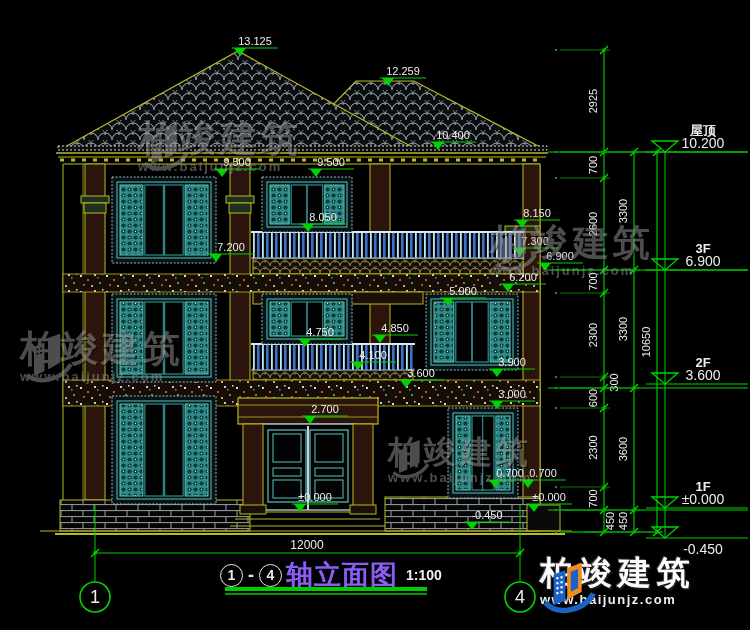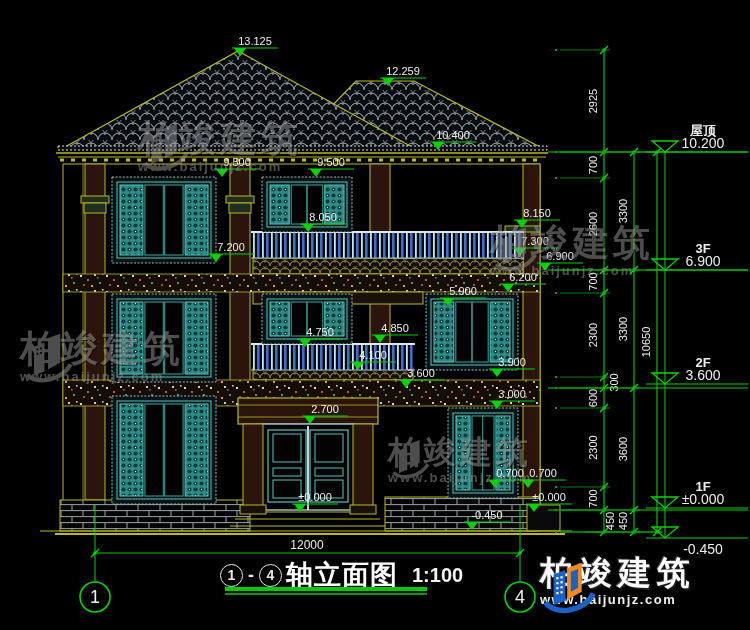--- a/index.html
+++ b/index.html
@@ -8,22 +8,22 @@
   #canvas svg{position:absolute;left:0;top:0;}
   .wm{position:absolute;display:flex;align-items:center;gap:6px;opacity:.5;pointer-events:none;}
   .wm .wm-txt{display:flex;flex-direction:column;line-height:1;}
   .wm .wm-brand{font-size:37px;font-weight:bold;color:#9a9a9a;letter-spacing:4px;
                 text-shadow:1px 1px 0 #000;}
   .wm .wm-url{font-size:13px;font-weight:bold;color:#9a9a9a;letter-spacing:2px;margin-top:3px;}
   #title-bar{position:absolute;left:220px;top:557px;display:flex;align-items:center;gap:4px;color:#efefef;}
   .axis-chip{display:inline-block;width:21px;height:21px;border:1.6px solid #e8e8e8;border-radius:50%;
              text-align:center;line-height:21px;font-size:14px;font-weight:bold;color:#e8e8e8;}
   .t-dash{font-size:18px;font-weight:bold;margin:0 1px;color:#e8e8e8;}
-  .t-name{font-size:27px;font-weight:bold;color:#ffffff;letter-spacing:1px;}
-  .t-scale{font-size:20px;font-weight:bold;color:#f2f2f2;margin-left:10px;}
+  .t-name{font-size:27px;font-weight:bold;color:#8b5cf6;letter-spacing:1px;}
+  .t-scale{font-size:14px;font-weight:bold;color:#f2f2f2;margin-left:4px;}
   #title-underline-1{position:absolute;left:225px;top:587px;width:202px;height:4px;background:#00cc00;}
   #title-underline-2{position:absolute;left:225px;top:593px;width:202px;height:2px;background:#009900;}
   #brand-logo{position:absolute;left:540px;top:556px;display:flex;align-items:center;gap:8px;}
   #brand-logo .b-txt{display:flex;flex-direction:column;line-height:1;}
   #brand-logo .b-brand{font-size:33px;font-weight:bold;color:#fcfcfc;letter-spacing:6px;
       text-shadow:1.5px 1.5px 0 #1a1a1a,-1px -1px 0 #444;}
   #brand-logo .b-url{font-size:13px;font-weight:bold;color:#f0f0f0;letter-spacing:1.5px;margin-top:4px;}
 </style>
 </head>
 <body>

